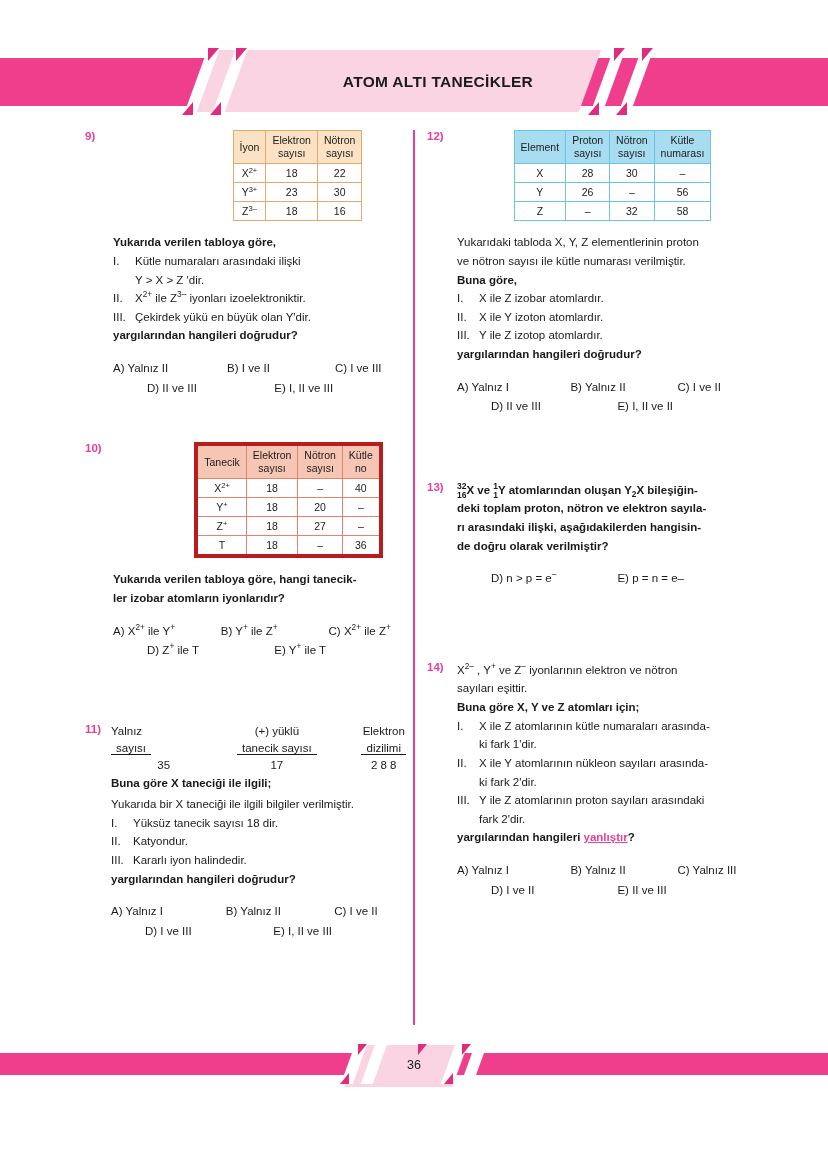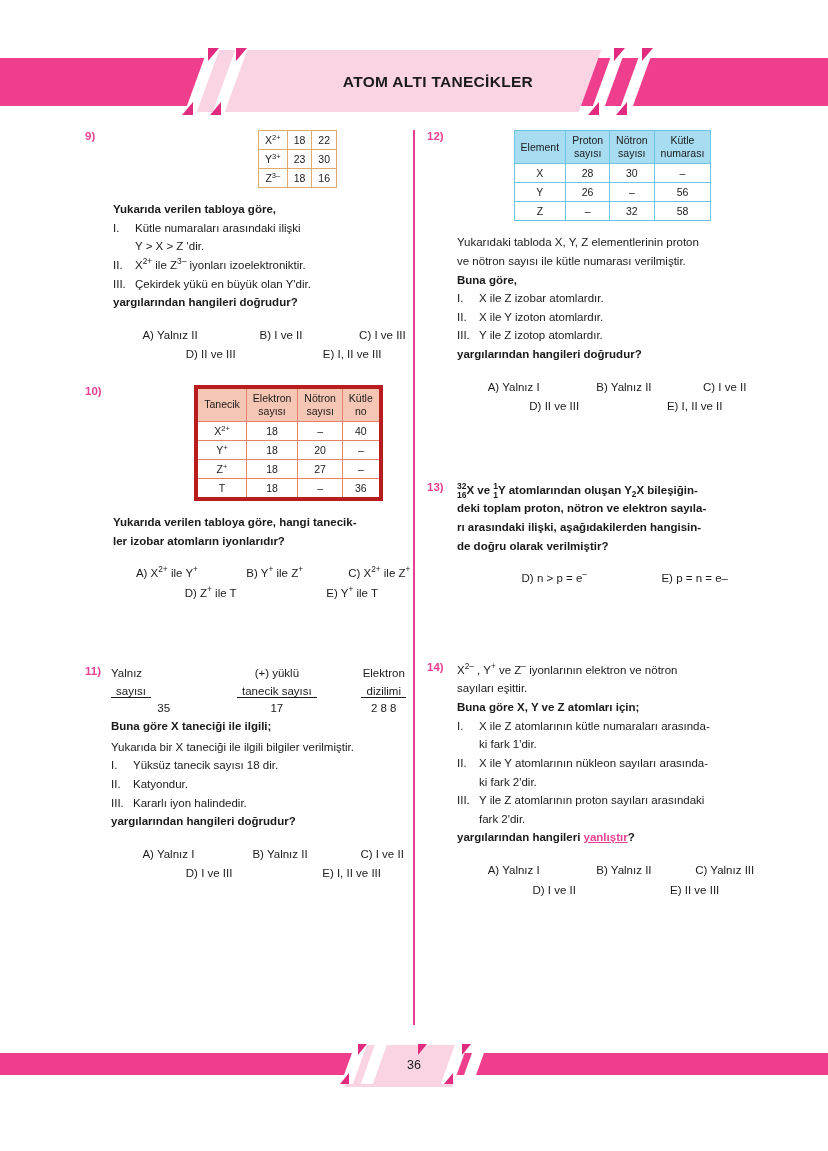--- a/index.html
+++ b/index.html
@@ -96,21 +96,21 @@
   .tline { font-size:11.5px; line-height:1.62; }
   .tline.b { font-weight:bold; }
   .romanlist { margin:0; padding:0; }
   .ritem {
     display:flex; font-size:11.5px; line-height:1.62;
   }
   .ritem .rlabel { width:22px; flex:none; }
   .ritem .rtext  { flex:1; }
   .rcont { padding-left:22px; font-size:11.5px; line-height:1.62; }
 
-  .opts { margin-top:14px;text-align:center; }
+  .opts { margin-top:14px; }
   .optrow1 {
     display:flex; font-size:11.5px; line-height:1.7;
   }
   .optrow1 > div:nth-child(1){ width:36%; }
   .optrow1 > div:nth-child(2){ width:34%; }
   .optrow1 > div:nth-child(3){ width:30%; }
   .optrow2 {
     display:flex; font-size:11.5px; line-height:1.7; padding-left:34px;
   }
   .optrow2 > div:nth-child(1){ width:45%; }
@@ -166,20 +166,33 @@
 
 <div class="col-divider"></div>
 
 <div class="col col-left">
 
   <div class="qblock">
     <div class="qnum">9)</div>
     <div class="tbl-wrap tbl-wrap-left">
       <table class="dtable t-orange">
         <tbody>
+            <tr>
+          <th>
+            <span>İyon</span>
+          </th>
+          <th>
+            <span>Elektron</span><br>
+            <span>sayısı</span>
+          </th>
+          <th>
+            <span>Nötron</span><br>
+            <span>sayısı</span>
+          </th>
+        </tr>
         <tr>
           <td><span>X</span><sup>2+</sup></td>
           <td>18</td>
           <td>22</td>
         </tr>
         <tr>
           <td><span>Y</span><sup>3+</sup></td>
           <td>23</td>
           <td>30</td>
         </tr>
@@ -218,21 +231,21 @@
           <div>C) I ve III</div>
         </div>
         <div class="optrow2">
           <div>D) II ve III</div>
           <div>E) I, II ve III</div>
         </div>
       </div>
     </div>
   </div>
 
-  <div class="qblock" style="margin-top:20px;">
+  <div class="qblock" style="margin-top:44px;">
     <div class="qnum">10)</div>
     <div class="tbl-wrap tbl-wrap-left10">
       <table class="dtable t-salmon">
         <tbody>
             <tr>
           <th><span>Tanecik</span></th>
           <th><span>Elektron</span><br><span>sayısı</span></th>
           <th><span>Nötron</span><br><span>sayısı</span></th>
           <th><span>Kütle</span><br><span>no</span></th>
         </tr>

